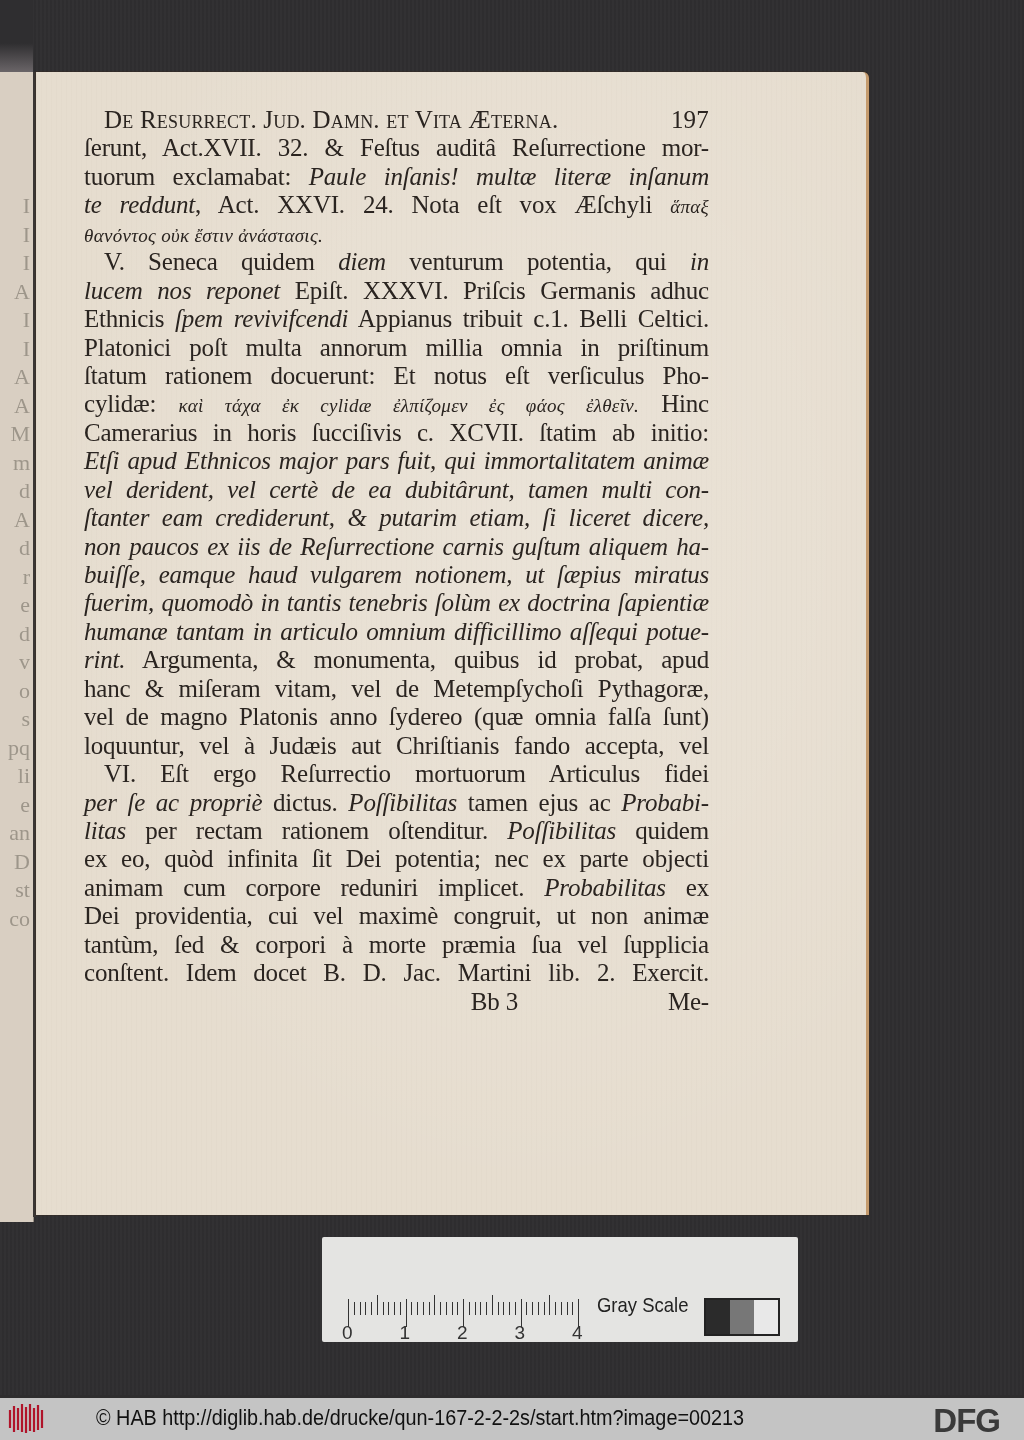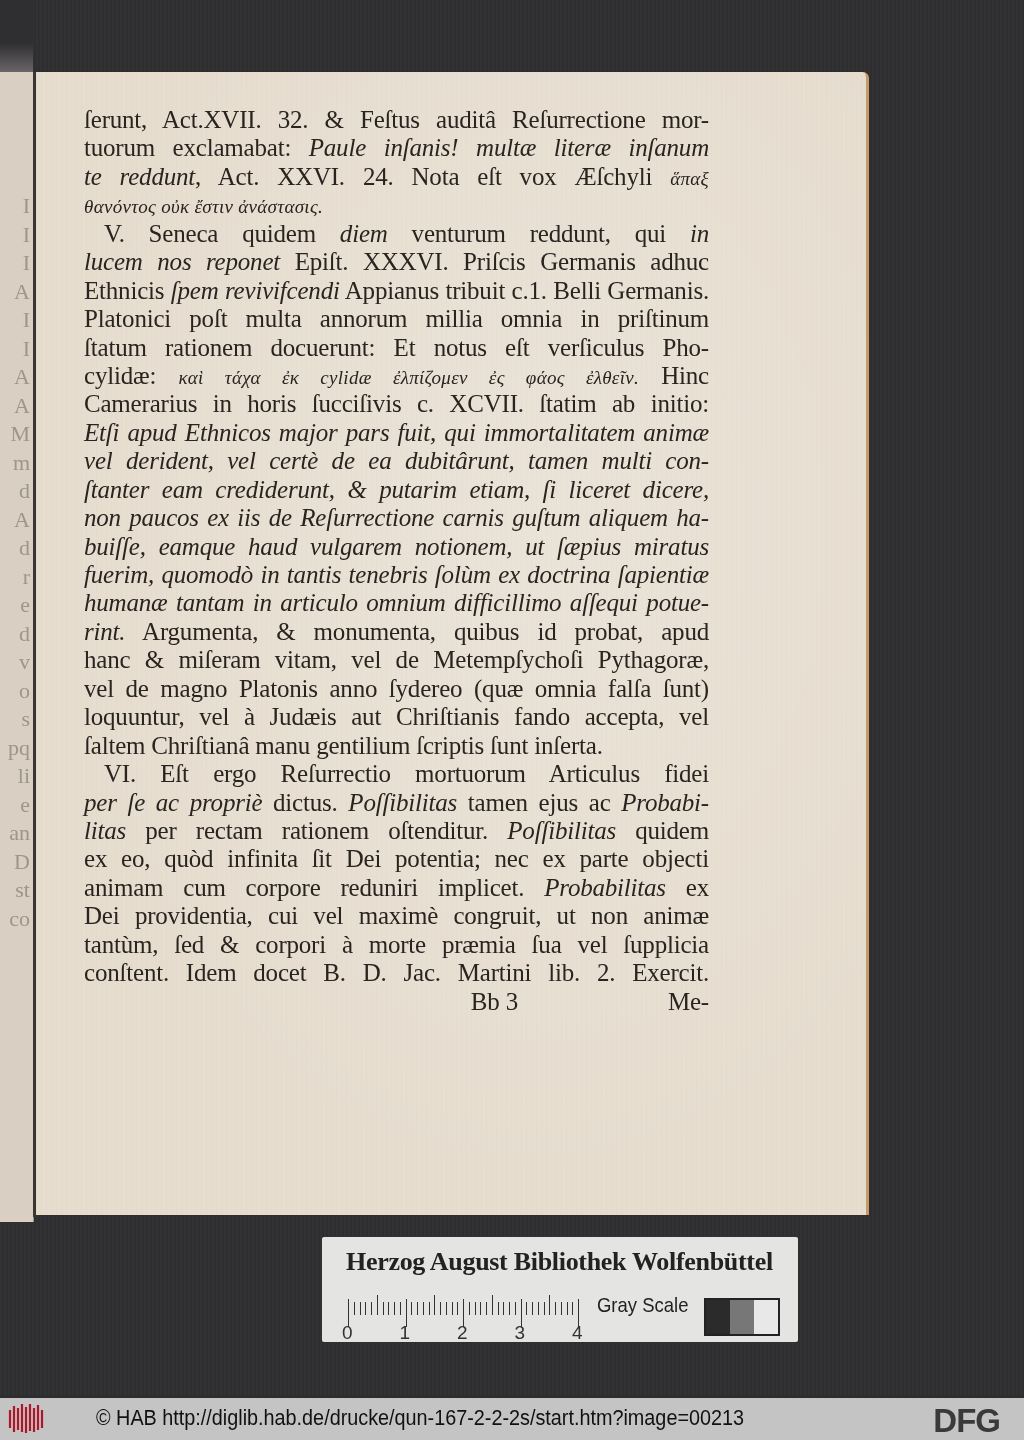--- a/index.html
+++ b/index.html
@@ -136,62 +136,64 @@
     <div class="bleed" style="top: 718.5px;">e</div>
     <div class="bleed" style="top: 747px;">an</div>
     <div class="bleed" style="top: 775.5px;">D</div>
     <div class="bleed" style="top: 804px;">st</div>
     <div class="bleed" style="top: 832.5px;">co</div>
   </div>
 <div class="spine-line"></div>
 
 <div class="page">
   <div class="text-block">
+    <div class="line running-head">
+      <span>De Resurrect. Jud. Damn. et Vita Æterna.</span>
+      <span>197</span>
+    </div>
     <div id="lines-host">
         <div class="line"><span>ſerunt, Act.XVII. 32. &amp; Feſtus auditâ Reſurrectione mor-</span></div>
         <div class="line"><span>tuorum exclamabat: </span><span class="it">Paule inſanis! multæ literæ inſanum</span></div>
         <div class="line"><span class="it">te reddunt</span><span>, Act. XXVI. 24.  Nota eſt vox Æſchyli </span><span class="greek">ἅπαξ</span></div>
         <div class="line last"><span class="greek">θανόντος οὐκ ἔστιν ἀνάστασις.</span></div>
-        <div class="line indent"><span>V.  Seneca quidem </span><span class="it">diem</span><span> venturum reddunt, qui </span><span class="it">in</span></div>
+        <div class="line indent"><span>V.  Seneca quidem </span><span class="it">diem</span><span> venturum potentia, qui </span><span class="it">in</span></div>
         <div class="line"><span class="it">lucem nos reponet</span><span> Epiſt. XXXVI.  Priſcis Germanis adhuc</span></div>
-        <div class="line"><span>Ethnicis </span><span class="it">ſpem revivifcendi</span><span> Appianus tribuit c.1. Belli Germanis.</span></div>
+        <div class="line"><span>Ethnicis </span><span class="it">ſpem revivifcendi</span><span> Appianus tribuit c.1. Belli Celtici.</span></div>
         <div class="line"><span>Platonici poſt multa annorum millia omnia in priſtinum</span></div>
         <div class="line"><span>ſtatum rationem docuerunt: Et notus eſt verſiculus Pho-</span></div>
         <div class="line"><span>cylidæ: </span><span class="greek">καὶ τάχα ἐκ cylidæ ἐλπίζομεν ἐς φάος ἐλθεῖν.</span><span>  Hinc</span></div>
         <div class="line"><span>Camerarius in horis ſucciſivis c. XCVII.  ſtatim ab initio:</span></div>
         <div class="line"><span class="it">Etſi apud Ethnicos major pars fuit, qui immortalitatem animæ</span></div>
         <div class="line"><span class="it">vel derident, vel certè de ea dubitârunt, tamen multi con-</span></div>
         <div class="line"><span class="it">ſtanter eam crediderunt, &amp; putarim etiam, ſi liceret dicere,</span></div>
         <div class="line"><span class="it">non paucos ex iis de Reſurrectione carnis guſtum aliquem ha-</span></div>
         <div class="line"><span class="it">buiſſe, eamque haud vulgarem notionem, ut ſæpius miratus</span></div>
         <div class="line"><span class="it">fuerim, quomodò in tantis tenebris ſolùm ex doctrina ſapientiæ</span></div>
         <div class="line"><span class="it">humanæ tantam in articulo omnium difficillimo aſſequi potue-</span></div>
         <div class="line"><span class="it">rint.</span><span>  Argumenta, &amp; monumenta, quibus id probat, apud</span></div>
         <div class="line"><span>hanc &amp; miſeram vitam, vel de Metempſychoſi Pythagoræ,</span></div>
         <div class="line"><span>vel de magno Platonis anno ſydereo (quæ omnia falſa ſunt)</span></div>
         <div class="line"><span>loquuntur, vel à Judæis aut Chriſtianis fando accepta, vel</span></div>
-        <div class="line last"><span>ſaltem Chriſtianâ manu gentilium ſcriptis ſunt inſerta.</span></div>
         <div class="line indent"><span>VI.  Eſt ergo Reſurrectio mortuorum Articulus fidei</span></div>
         <div class="line"><span class="it">per ſe ac propriè</span><span> dictus.  </span><span class="it">Poſſibilitas</span><span> tamen ejus ac </span><span class="it">Probabi-</span></div>
         <div class="line"><span class="it">litas</span><span> per rectam rationem oſtenditur.  </span><span class="it">Poſſibilitas</span><span> quidem</span></div>
         <div class="line"><span>ex eo, quòd infinita ſit Dei potentia; nec ex parte objecti</span></div>
         <div class="line"><span>animam cum corpore reduniri implicet.  </span><span class="it">Probabilitas</span><span> ex</span></div>
         <div class="line"><span>Dei providentia, cui vel maximè congruit, ut non animæ</span></div>
         <div class="line"><span>tantùm, ſed &amp; corpori à morte præmia ſua vel ſupplicia</span></div>
         <div class="line"><span>conſtent.  Idem docet B. D. Jac. Martini lib. 2. Exercit.</span></div>
       </div>
     <div class="line sig-line">
       <span>Bb 3</span>
       <span>Me-</span>
     </div>
   </div>
 </div>
 
 <div class="color-card">
-  <div class="card-title">Herzog August Bibliothek Wolfenbüttel</div>
   <div class="ruler" id="ruler-host">
       <div class="tick" style="left: 0px; height: 28px; bottom: -6px;"></div>
       <div class="tick" style="left: 5.75px; height: 13px; bottom: 6px;"></div>
       <div class="tick" style="left: 11.5px; height: 13px; bottom: 6px;"></div>
       <div class="tick" style="left: 17.25px; height: 13px; bottom: 6px;"></div>
       <div class="tick" style="left: 23px; height: 13px; bottom: 6px;"></div>
       <div class="tick" style="left: 28.75px; height: 20px; bottom: 6px;"></div>
       <div class="tick" style="left: 34.5px; height: 13px; bottom: 6px;"></div>
       <div class="tick" style="left: 40.25px; height: 13px; bottom: 6px;"></div>
       <div class="tick" style="left: 46px; height: 13px; bottom: 6px;"></div>

